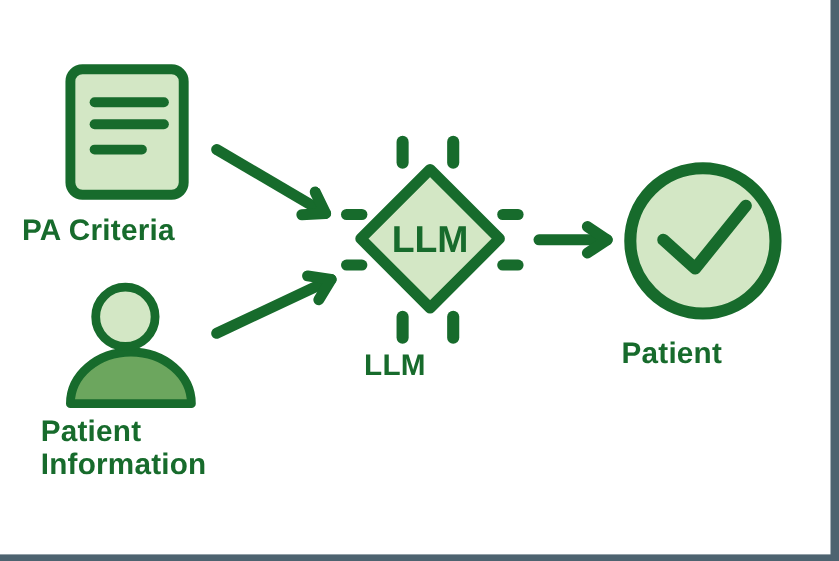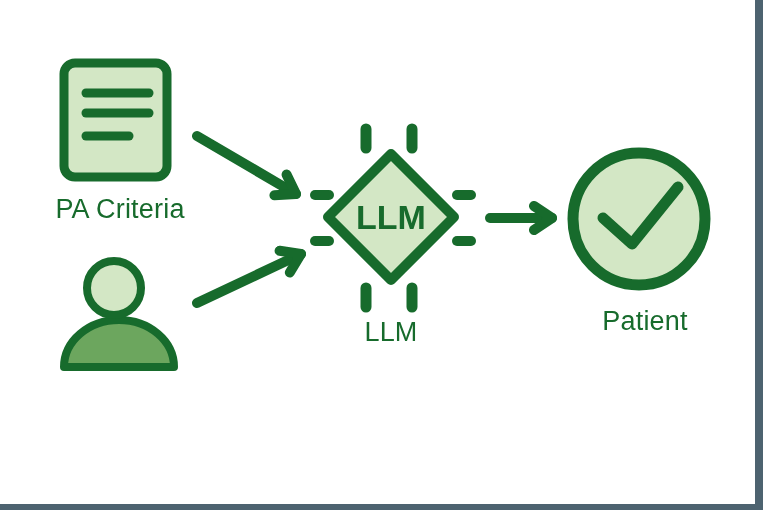--- a/index.html
+++ b/index.html
@@ -18,24 +18,24 @@
     position:relative;
     width:763px;height:510px;
     background:var(--canvas-bg);
     border-right:8px solid var(--frame-border);
     border-bottom:6px solid var(--frame-border);
     overflow:hidden;
   }
   .abs{position:absolute;}
   .node-label{
     position:absolute;
-    text-align:center;
+    text-align:left;
     color:var(--dark-green);
     font-size:27px;
-    font-weight:400;
+    font-weight:700;
     line-height:30px;
     letter-spacing:0.2px;
   }
   
   .ink-stroke{stroke:var(--dark-green);fill:none;}
   .fill-light{fill:var(--light-green);}
   .fill-mid{fill:var(--mid-green);}
   .chip-text{
     fill:var(--dark-green);
     font-family:"Liberation Sans", sans-serif;
@@ -65,20 +65,21 @@
     <line x1="27" y1="35" x2="90" y2="35" class="ink-stroke" stroke-width="9" stroke-linecap="round"></line>
     <line x1="27" y1="55" x2="90" y2="55" class="ink-stroke" stroke-width="9" stroke-linecap="round"></line>
     <line x1="27" y1="78" x2="70" y2="78" class="ink-stroke" stroke-width="9" stroke-linecap="round"></line>
   </svg>
   <div class="node-label" style="left:20px;top:194px;width:200px;">PA Criteria</div>
 
   <svg class="abs" style="left:55px;top:250px;" width="125" height="122" viewBox="0 0 125 122">
     <path d="M9,117 A55,47 0 0 1 119,117 Z" class="ink-stroke fill-mid" stroke-width="8" stroke-linejoin="round"></path>
     <circle cx="59" cy="38" r="27" class="ink-stroke fill-light" stroke-width="8"></circle>
   </svg>
+  <div class="node-label" style="left:37px;top:377px;width:165px;">Patient Information</div>
 
   <svg class="abs" style="left:300px;top:110px;" width="190" height="215" viewBox="0 0 190 215">
 
     <line x1="66" y1="19" x2="66" y2="38" class="ink-stroke" stroke-width="11" stroke-linecap="round"></line>
     <line x1="112" y1="19" x2="112" y2="38" class="ink-stroke" stroke-width="11" stroke-linecap="round"></line>
 
     <line x1="66" y1="178" x2="66" y2="197" class="ink-stroke" stroke-width="11" stroke-linecap="round"></line>
     <line x1="112" y1="178" x2="112" y2="197" class="ink-stroke" stroke-width="11" stroke-linecap="round"></line>
 
     <line x1="15" y1="85" x2="29" y2="85" class="ink-stroke" stroke-width="10" stroke-linecap="round"></line>

